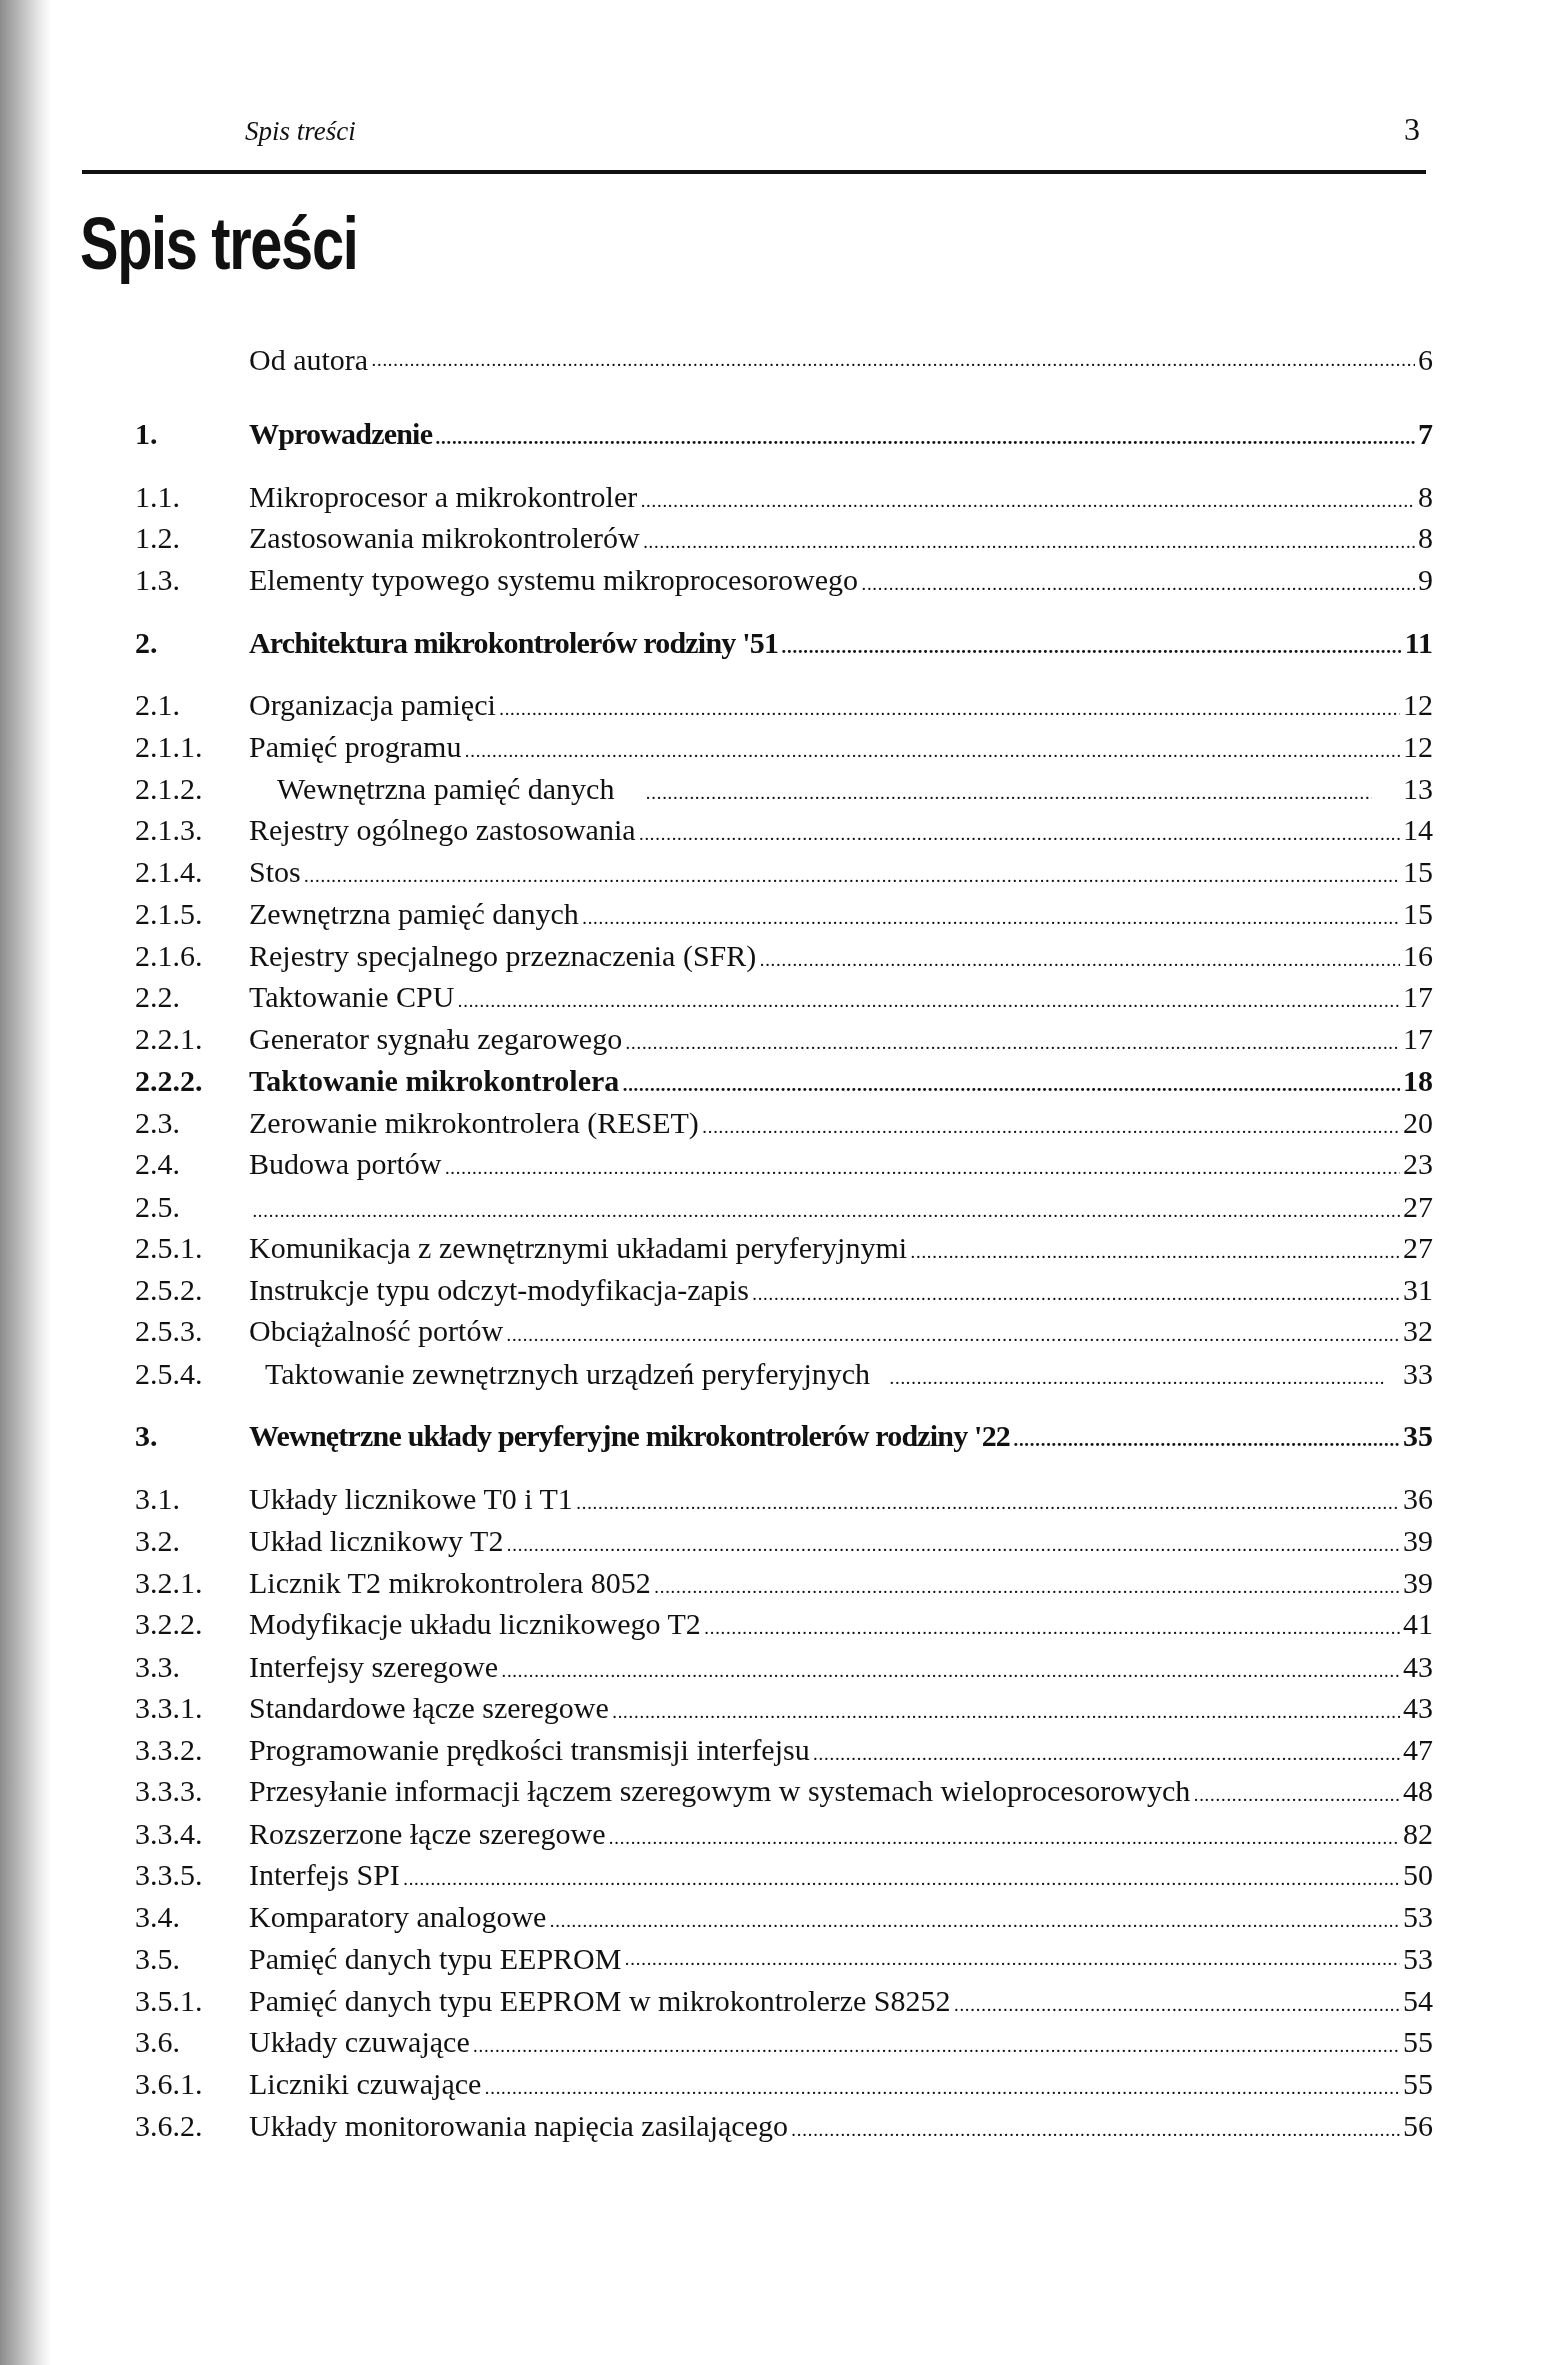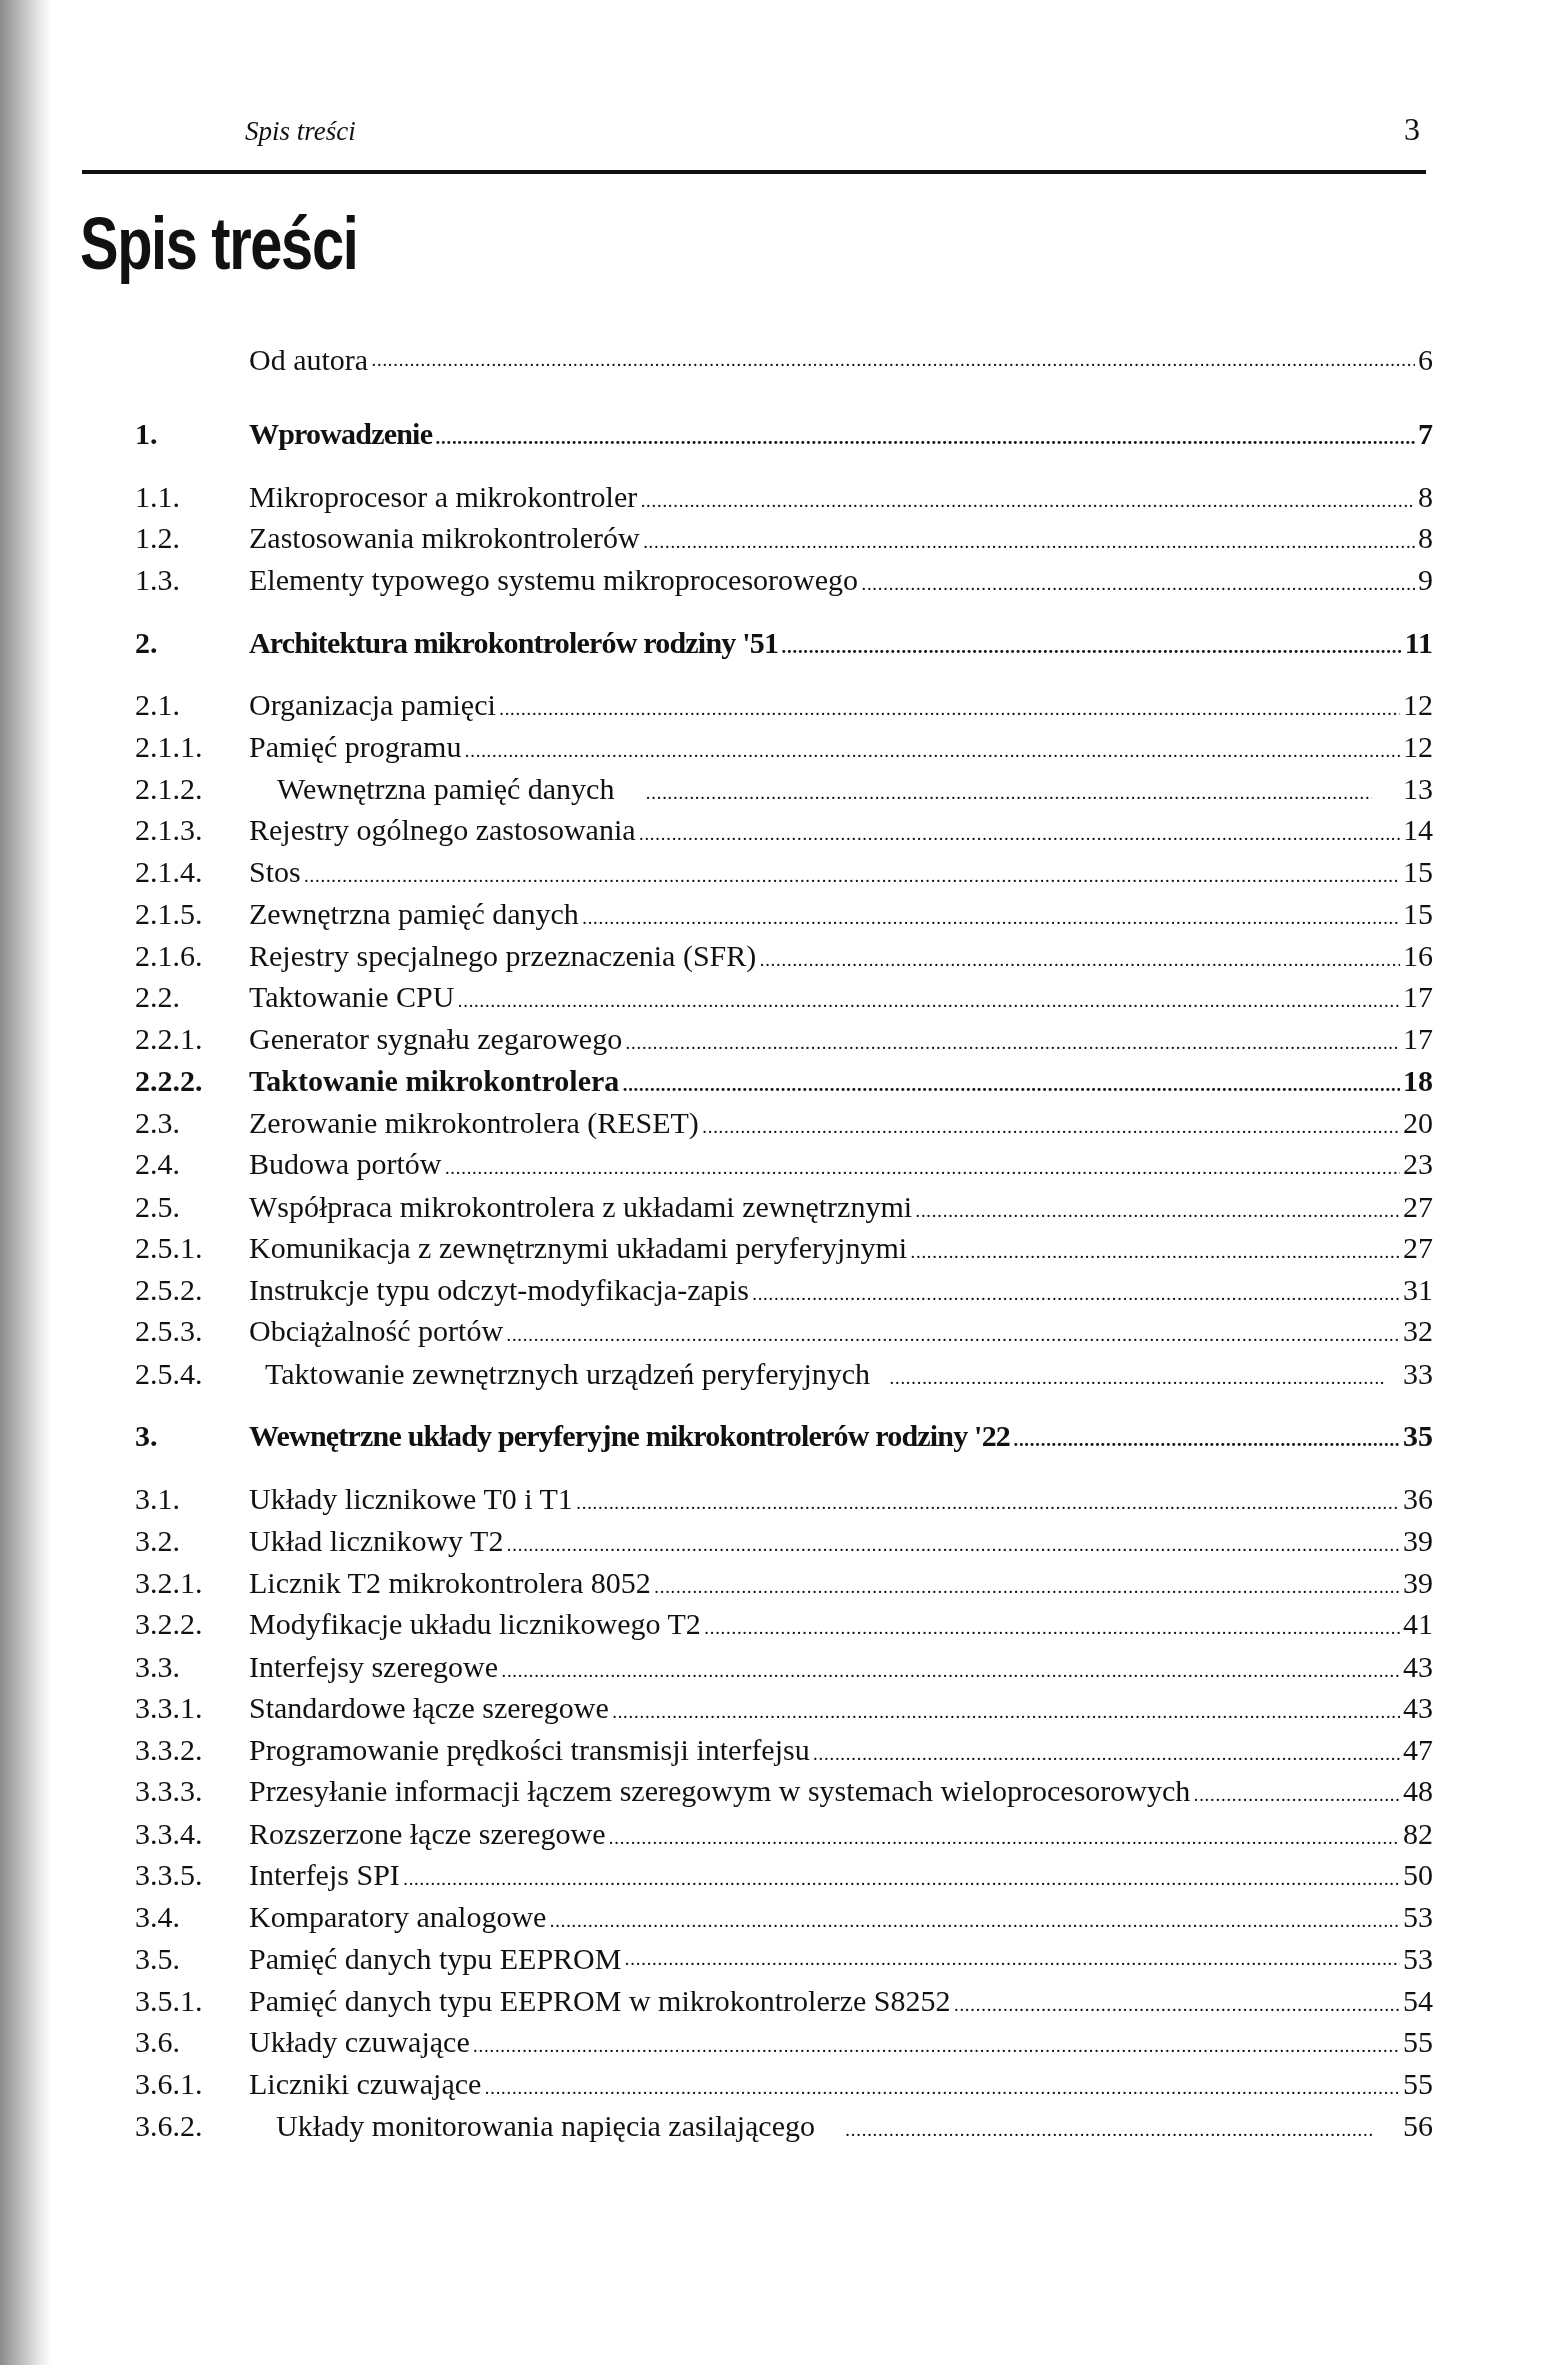--- a/index.html
+++ b/index.html
@@ -164,21 +164,20 @@
     <span class="pg">20</span>
   </div>
     <div class="row" style="top: 1144px;">
     <span class="num">2.4.</span>
     <span class="title">Budowa portów</span>
     <span class="leader"></span>
     <span class="pg">23</span>
   </div>
     <div class="row" style="top: 1187px;">
     <span class="num">2.5.</span>
-    <span class="title">Współpraca mikrokontrolera z układami zewnętrznymi</span>
     <span class="leader"></span>
     <span class="pg">27</span>
   </div>
     <div class="row" style="top: 1228px;">
     <span class="num">2.5.1.</span>
     <span class="title">Komunikacja z zewnętrznymi układami peryferyjnymi</span>
     <span class="leader"></span>
     <span class="pg">27</span>
   </div>
     <div class="row" style="top: 1270px;">
@@ -288,20 +287,20 @@
     <span class="title">Układy czuwające</span>
     <span class="leader"></span>
     <span class="pg">55</span>
   </div>
     <div class="row" style="top: 2064px;">
     <span class="num">3.6.1.</span>
     <span class="title">Liczniki czuwające</span>
     <span class="leader"></span>
     <span class="pg">55</span>
   </div>
-    <div class="row" style="top: 2106px; gap: 27px;">
+    <div class="row" style="top: 2106px;">
     <span class="num">3.6.2.</span>
     <span class="title">Układy monitorowania napięcia zasilającego</span>
     <span class="leader"></span>
     <span class="pg">56</span>
   </div>
   </div>
 
 
 </body></html>

